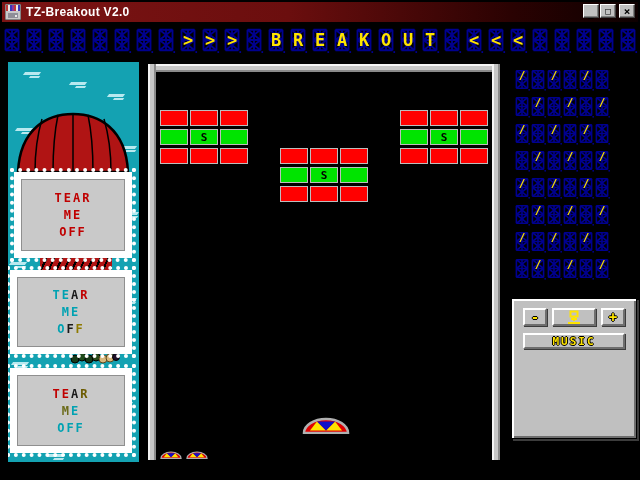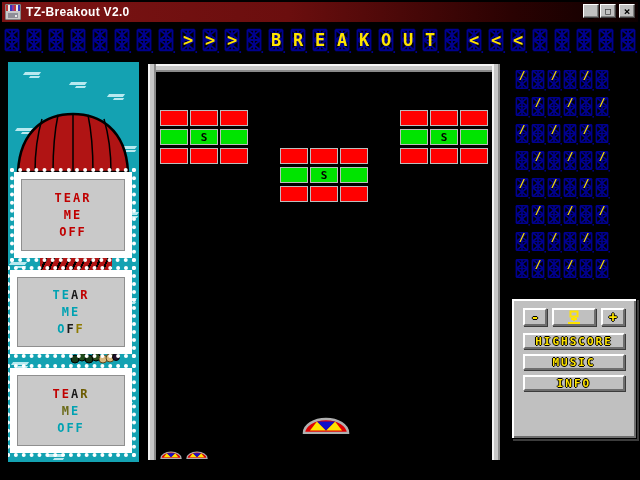--- a/index.html
+++ b/index.html
@@ -681,24 +681,18 @@
           <line x1="5" y1="9" x2="11" y2="9" stroke="#ffe400" stroke-width="2"></line>
           <line x1="2" y1="13" x2="14" y2="13" stroke="#ffe400" stroke-width="2"></line>
         </svg>
       </button>
       <button class="pbtn small">
         <span class="ytext big">+</span>
       </button>
     </div>
     <div id="panel-buttons">
         <button class="pbtn wide">
-          <span class="ytext">HIGHSCORE</span>
-        </button>
-        <button class="pbtn wide">
           <span class="ytext">MUSIC</span>
         </button>
-        <button class="pbtn wide">
-          <span class="ytext">INFO</span>
-        </button>
       </div>
   </div>
 
 </div>
 
 </body></html>

